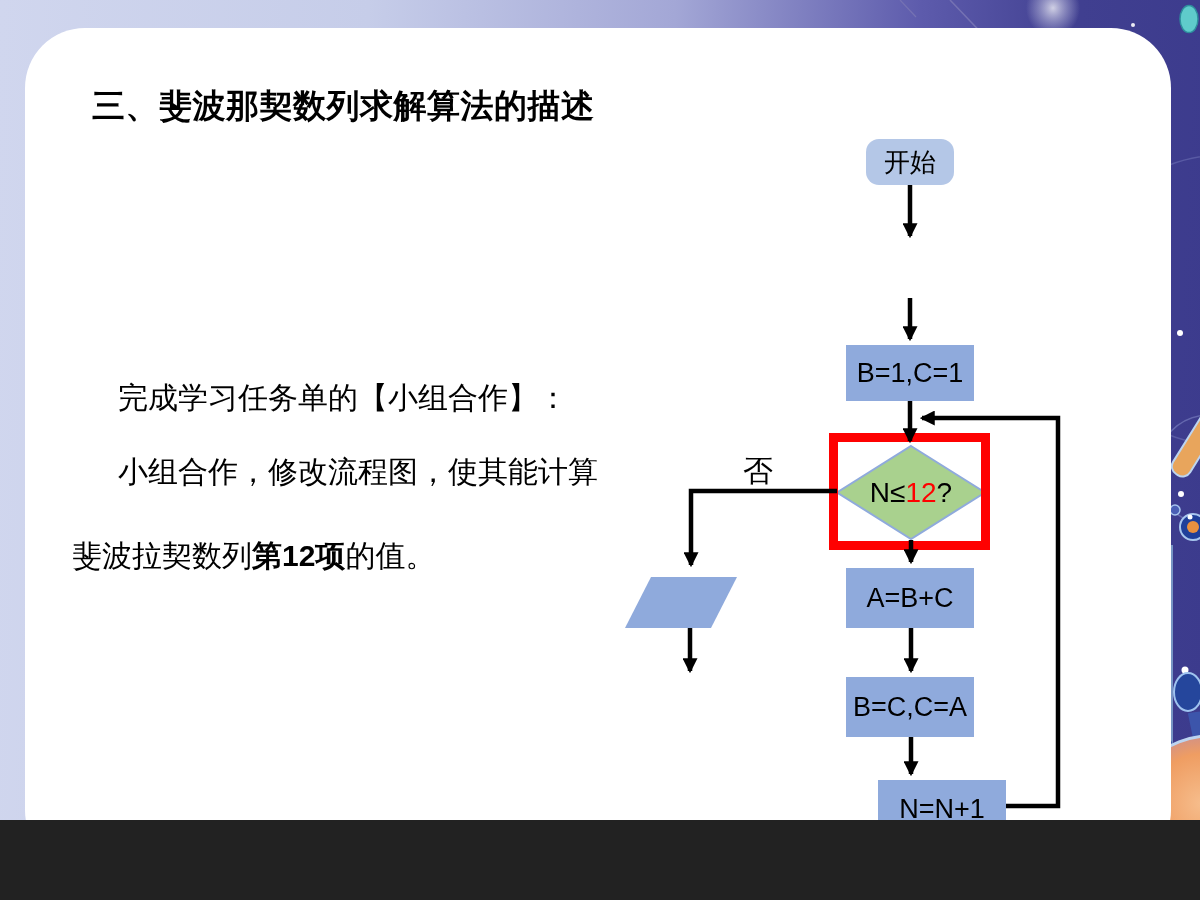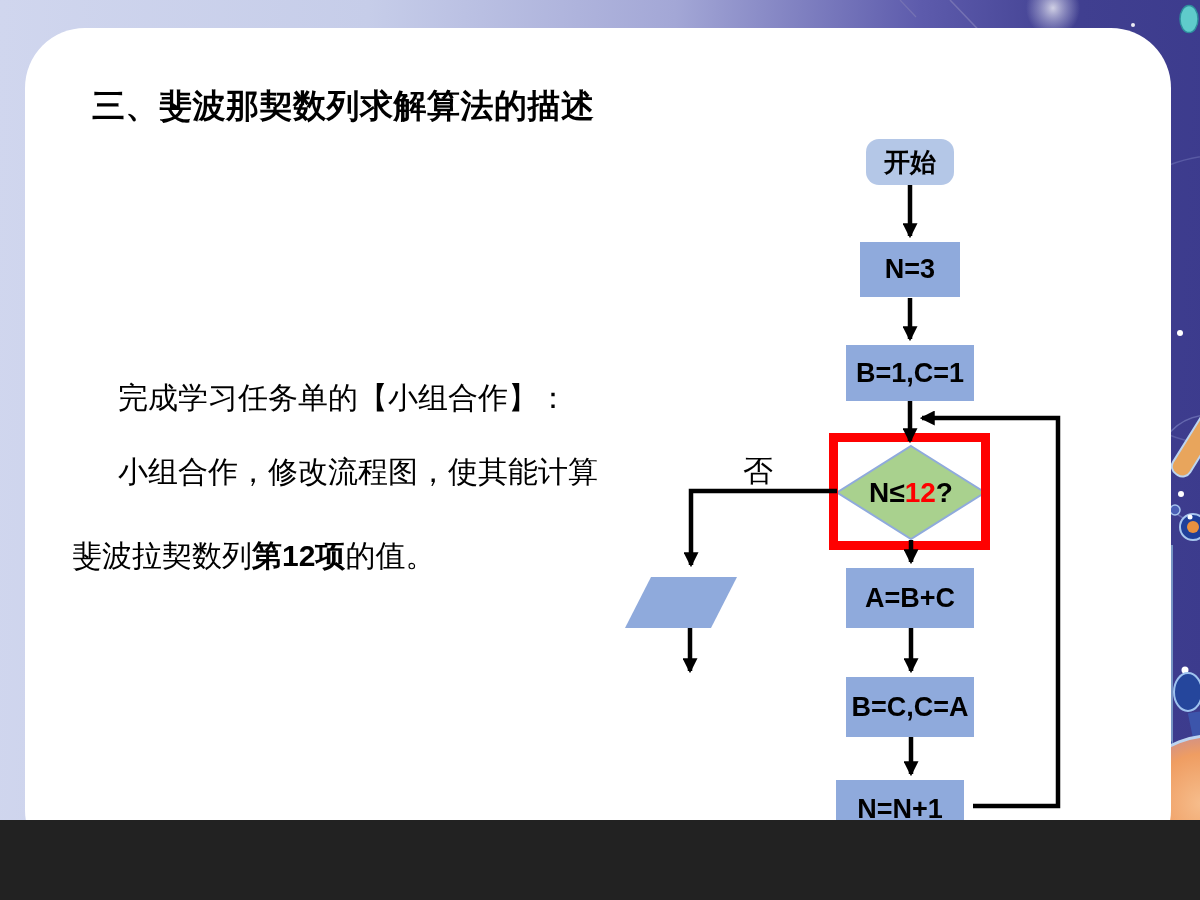--- a/index.html
+++ b/index.html
@@ -15,21 +15,21 @@
   }
   .title{
     position:absolute;left:92px;top:84px;z-index:3;
     font-size:33px;font-weight:900;color:#000;letter-spacing:0.5px;
   }
   .body-line{position:absolute;z-index:3;font-size:30px;font-weight:500;color:#000;white-space:nowrap;}
   .body-line b{font-weight:900;}
   .fc-svg{position:absolute;left:0;top:0;width:1200px;height:900px;z-index:2;pointer-events:none;}
   .node{
     position:absolute;z-index:3;display:flex;align-items:center;justify-content:center;
-    font-weight:700;color:#000;text-align:center;
+    font-weight:400;color:#000;text-align:center;
   }
   .terminal{background:#b4c7e7;border-radius:13px;font-size:26px;}
   .process{background:#8faadc;font-size:27px;}
   .plain{background:transparent;}
   .decision-label{font-size:28px;}
   .decision-label .red{color:#ff0000;}
   .no-label{font-size:30px;font-weight:400;}
 </style>
 </head>
 <body>
@@ -136,23 +136,20 @@
       <path d="M 690,628 L 690,671" marker-end="url(#arrow)"></path>
       <path d="M 911,540 L 911,562" marker-end="url(#arrow)"></path>
       <path d="M 911,628 L 911,671" marker-end="url(#arrow)"></path>
       <path d="M 911,737 L 911,774" marker-end="url(#arrow)"></path>
     </g>
   </svg>
 
   <div class="node terminal" style="left:866px;top:139px;width:88px;height:46px;">
       <span>开始</span>
     </div>
-  <div class="node process" style="left:860px;top:242px;width:100px;height:55px;">
-      <span>N=3</span>
-    </div>
   <div class="node process" style="left:846px;top:345px;width:128px;height:56px;">
       <span>B=1,C=1</span>
     </div>
 
   <div class="node plain decision-label" style="left:837px;top:446px;width:148px;height:93px;">
     <span>N≤</span>
       <span class="red">12</span>
       <span>?</span>
   </div>
 
@@ -160,17 +157,17 @@
       <span>否</span>
     </div>
 
 
   <div class="node process" style="left:846px;top:568px;width:128px;height:60px;">
       <span>A=B+C</span>
     </div>
   <div class="node process" style="left:846px;top:677px;width:128px;height:60px;">
       <span>B=C,C=A</span>
     </div>
-  <div class="node process" style="left:836px;top:780px;width:128px;height:58px;">
+  <div class="node process" style="left:878px;top:780px;width:128px;height:58px;">
       <span>N=N+1</span>
     </div>
 
 </div>
 
 </body></html>

